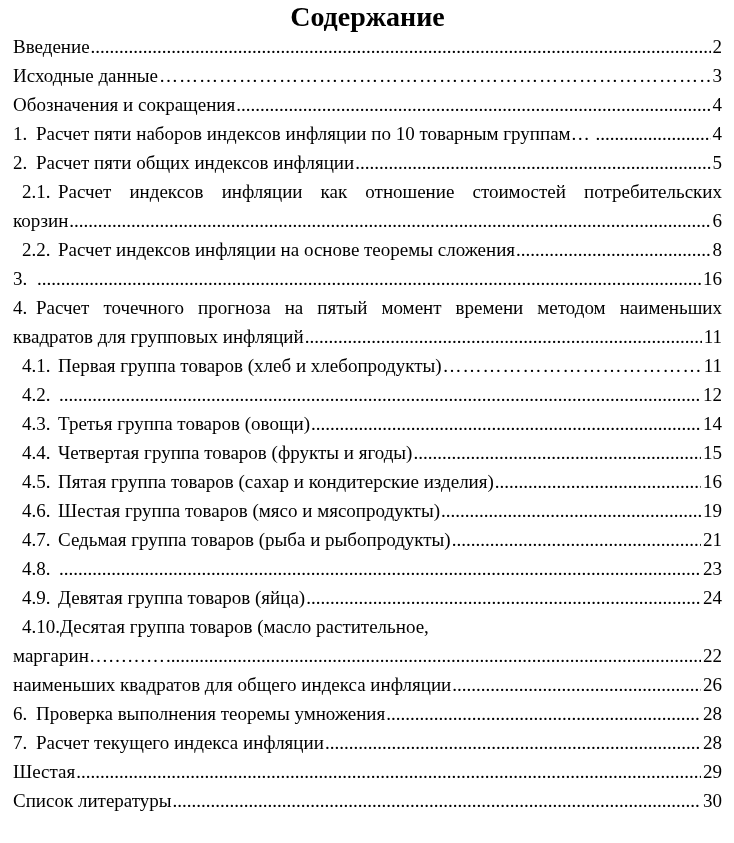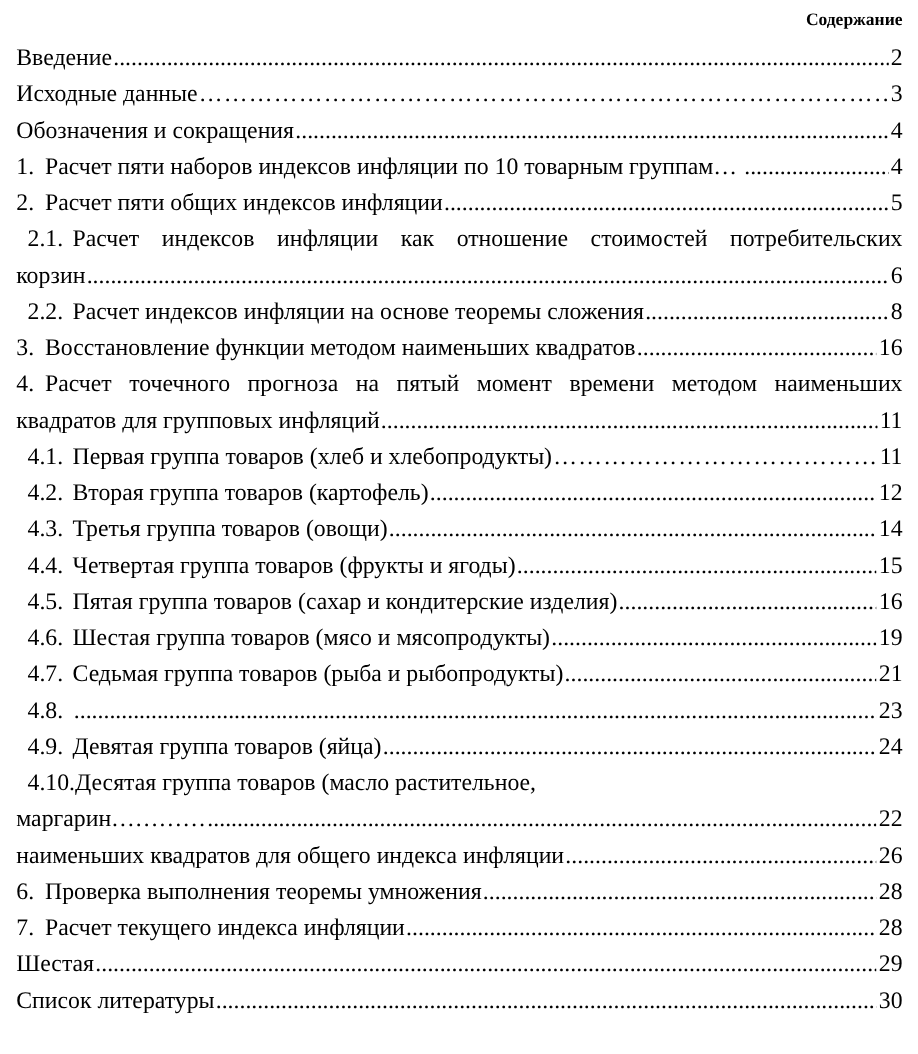--- a/index.html
+++ b/index.html
@@ -8,23 +8,23 @@
     height: 843px;
     box-sizing: border-box;
     padding: 2px 12px 0 13px;
     overflow: hidden;
     background: #ffffff;
     font-family: "Liberation Serif", "DejaVu Serif", serif;
     font-size: 19px;
     color: #000000;
   }
   .title {
-    font-size: 14px;
+    font-size: 28px;
     font-weight: bold;
-    text-align: right;
+    text-align: center;
     margin: 0;
     line-height: 30px;
   }
   .toc-item { margin: 0; }
   .line {
     line-height: 29px;
     white-space: nowrap;
   }
   
   .ind2 { margin-left: 9px; }
@@ -111,21 +111,20 @@
         <div class="line last ind2">
           <span class="num num2">2.2.</span>
           <span class="txt">Расчет индексов инфляции на основе теоремы сложения</span>
           <span class="leader fine"></span>
           <span class="pagenum">8</span>
         </div>
       </div>
       <div class="toc-item">
         <div class="line last">
           <span class="num num1">3.</span>
-          <span class="txt">Восстановление функции методом наименьших квадратов</span>
           <span class="leader fine"></span>
           <span class="pagenum">16</span>
         </div>
       </div>
       <div class="toc-item">
         <div class="line justify"><span class="num num1">4.</span><span class="txt">Расчет точечного прогноза на пятый момент времени методом наименьших</span></div>
         <div class="line last">
           <span class="txt">квадратов для групповых инфляций</span>
           <span class="leader fine"></span>
           <span class="pagenum">11</span>
@@ -135,21 +134,20 @@
         <div class="line last ind2">
           <span class="num num2">4.1.</span>
           <span class="txt">Первая группа товаров (хлеб и хлебопродукты)</span>
           <span class="leader coarse"></span>
           <span class="pagenum">11</span>
         </div>
       </div>
       <div class="toc-item">
         <div class="line last ind2">
           <span class="num num2">4.2.</span>
-          <span class="txt">Вторая группа товаров (картофель)</span>
           <span class="leader fine"></span>
           <span class="pagenum">12</span>
         </div>
       </div>
       <div class="toc-item">
         <div class="line last ind2">
           <span class="num num2">4.3.</span>
           <span class="txt">Третья группа товаров (овощи)</span>
           <span class="leader fine"></span>
           <span class="pagenum">14</span>

